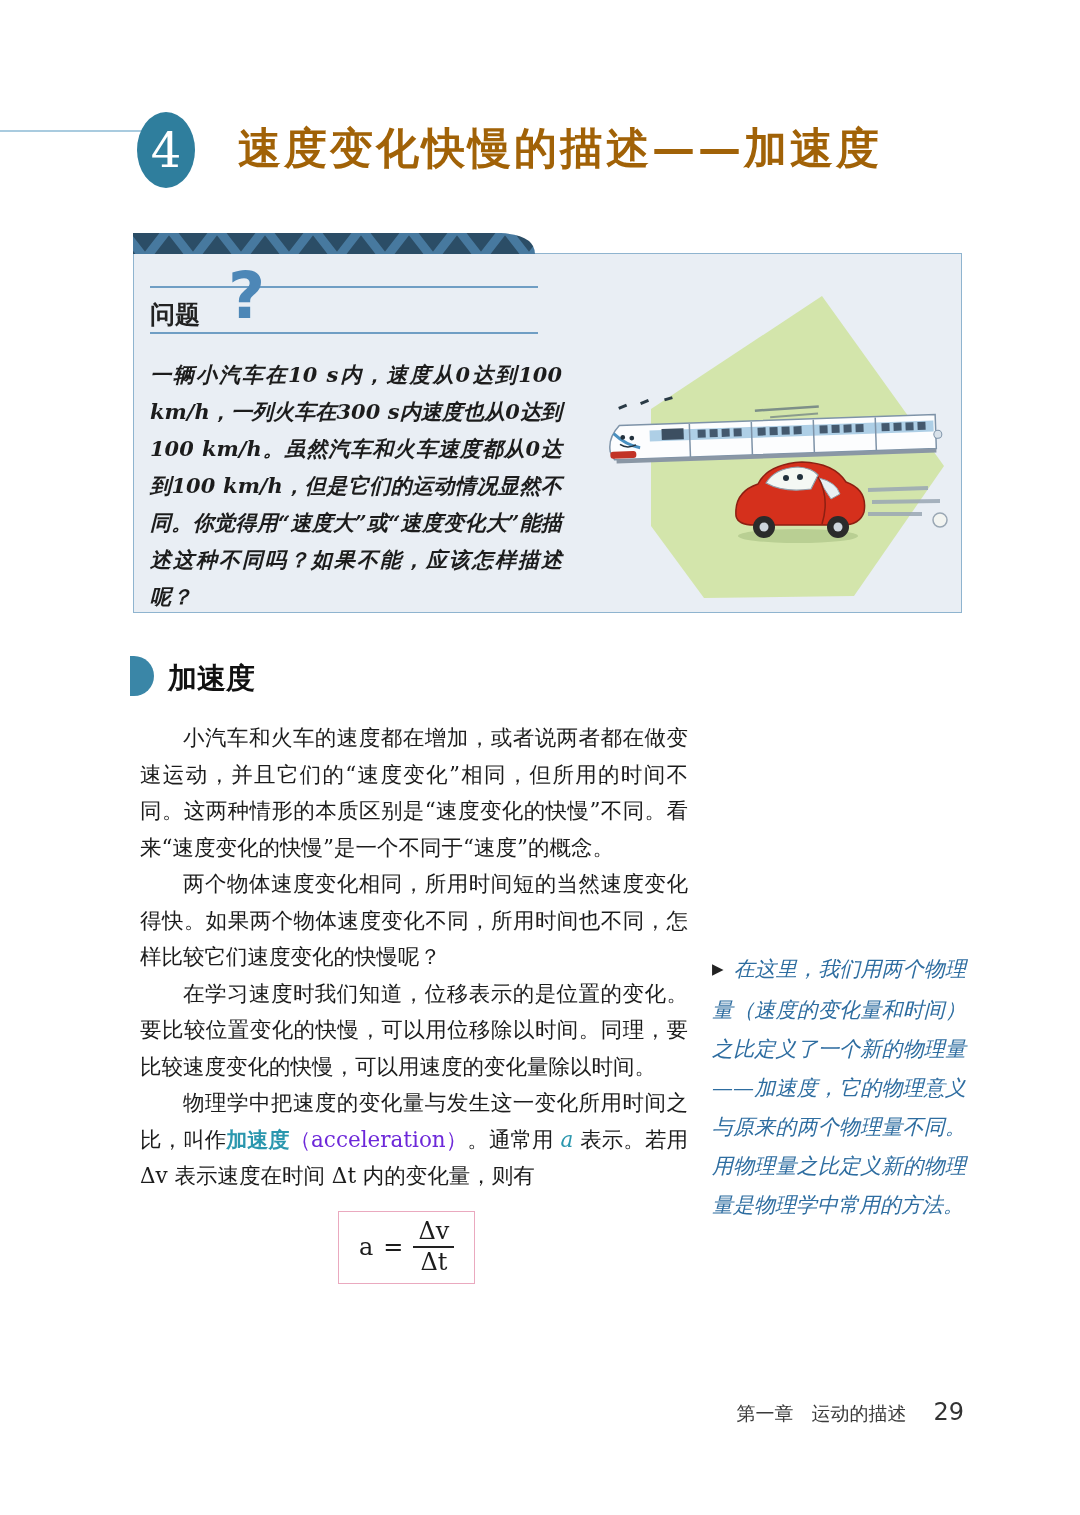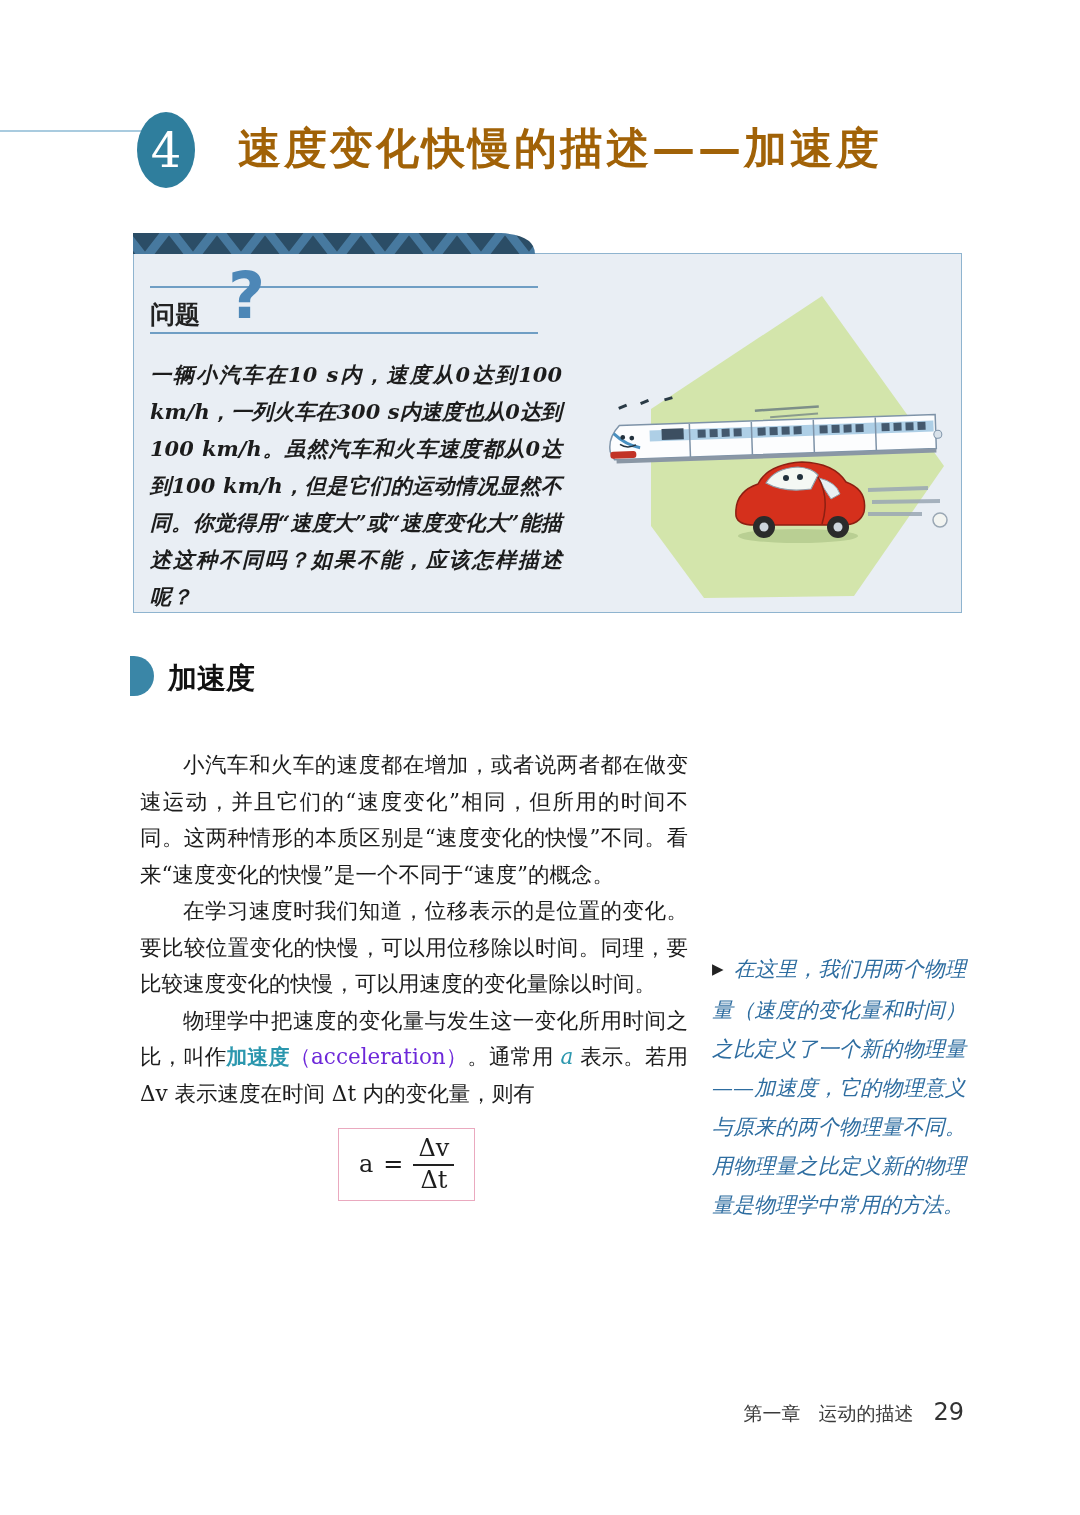--- a/index.html
+++ b/index.html
@@ -39,21 +39,21 @@
     position:absolute;left:16px;top:102px;width:412px;font-size:21px;line-height:37px;
     text-align:justify;font-style:italic;color:#1c1c1c;font-weight:bold;
   }
   .q-illu{position:absolute;right:10px;top:28px;width:345px;height:320px;}
 
   
   .sec-bullet{position:absolute;left:130px;top:656px;width:24px;height:40px;background:#3a86a7;border-radius:0 20px 20px 0;}
   .sec-heading{position:absolute;left:168px;top:659px;font-size:29px;font-weight:bold;color:#111111;}
 
   
-  .main-col{position:absolute;left:140px;top:720px;width:548px;font-size:21.5px;line-height:36.5px;text-align:justify;margin-top:27px;}
+  .main-col{position:absolute;left:140px;top:720px;width:548px;font-size:21.5px;line-height:36.5px;text-align:justify;}
   .main-col p{margin:0;text-indent:2em;}
   .kw{color:#2b97ae;font-weight:bold;font-family:"DejaVu Sans","Liberation Sans",sans-serif;font-size:21px;}
   .teal{color:#6d28d9;}
   .var{}
   .var-teal{font-style:italic;color:#2b97ae;}
   sup{font-size:0.62em;}
 
   .formula-box{
     width:fit-content;margin:16px 0 16px 198px;padding:6px 20px;border:1.5px solid #eaa9bf;
     background:#ffffff;font-size:24px;display:flex;align-items:center;gap:10px;
@@ -66,21 +66,21 @@
   .side-note{
     position:absolute;left:712px;top:950px;width:254px;font-size:21px;line-height:39px;
     font-style:italic;color:#2e6da0;text-align:justify;
   }
   .note-marker{color:#222222;font-style:normal;font-size:15px;margin-right:10px;position:relative;top:-2px;}
 
   
   .footer{position:absolute;right:116px;top:1398px;display:flex;align-items:baseline;color:#3a3a3a;}
   .footer .chap{font-size:19px;}
   .footer .chap-title{font-size:19px;margin-left:18px;}
-  .footer .pagenum{font-size:24px;margin-left:20px;color:#333333;font-family:"DejaVu Sans","Liberation Sans",sans-serif;}
+  .footer .pagenum{font-size:24px;margin-left:27px;color:#333333;font-family:"DejaVu Sans","Liberation Sans",sans-serif;}
 </style>
 </head>
 <body>
 
 <div class="page">
 
   <div class="margin-line"></div>
 
   <div class="sec-circle">
     <span>4</span>
@@ -170,20 +170,21 @@
         </g>
       </svg>
     </div>
   </div>
 
   <div class="sec-bullet"></div>
   <div class="sec-heading sans">加速度</div>
 
   <div class="main-col">
     <p>小汽车和火车的速度都在增加，或者说两者都在做变速运动，并且它们的“速度变化”相同，但所用的时间不同。这两种情形的本质区别是“速度变化的快慢”不同。看来“速度变化的快慢”是一个不同于“速度”的概念。</p>
+    <p>两个物体速度变化相同，所用时间短的当然速度变化得快。如果两个物体速度变化不同，所用时间也不同，怎样比较它们速度变化的快慢呢？</p>
     <p>在学习速度时我们知道，位移表示的是位置的变化。要比较位置变化的快慢，可以用位移除以时间。同理，要比较速度变化的快慢，可以用速度的变化量除以时间。</p>
     <p><span>物理学中把速度的变化量与发生这一变化所用时间之比，叫作</span><span class="kw">加速度</span><span class="teal">（acceleration）</span><span>。通常用 </span><span class="var-teal">a</span><span> 表示。若用 </span><span class="var">Δv</span><span> 表示速度在时间 </span><span class="var">Δt</span><span> 内的变化量，则有</span></p>
 
     <div class="formula-box">
       <span class="var">a</span>
       <span>=</span>
       <span class="frac">
         <span class="num var">Δv</span>
         <span class="den var">Δt</span>
       </span>

